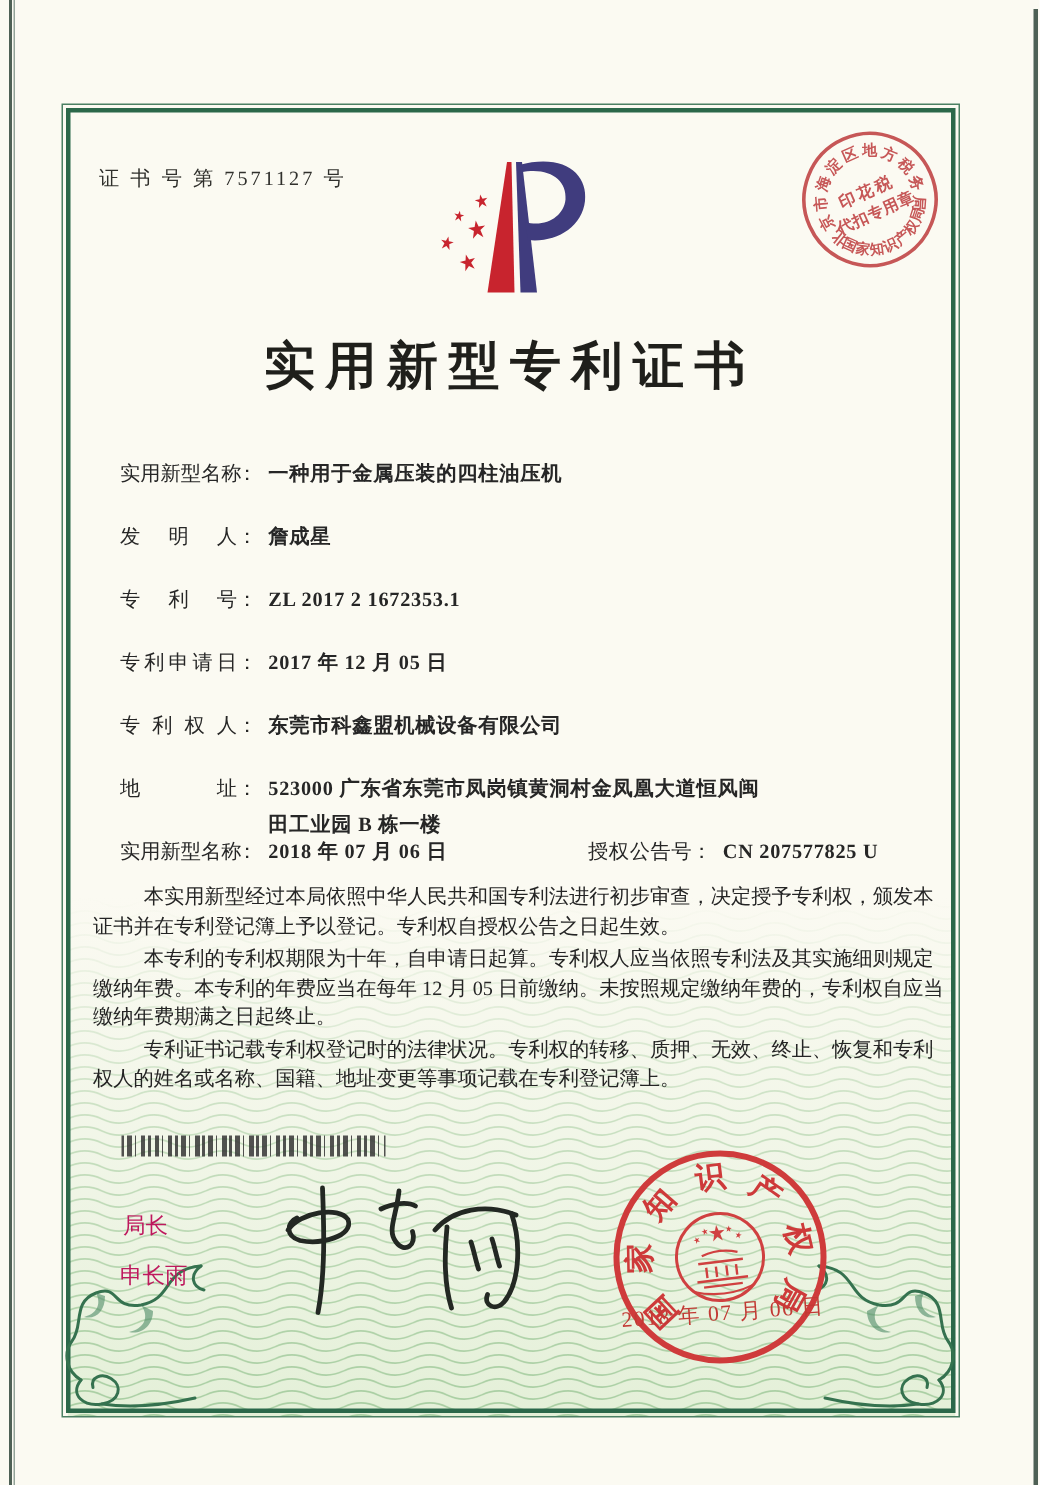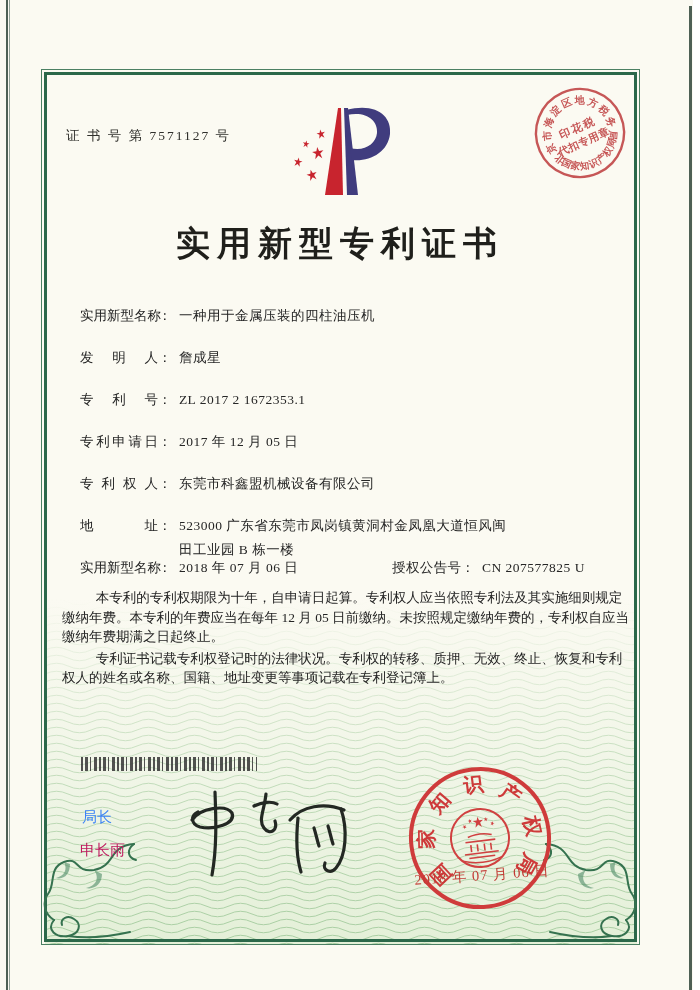--- a/index.html
+++ b/index.html
@@ -5,42 +5,42 @@
   html,body{margin:0;padding:0;background:#ffffff;}
   .page{position:relative;width:700px;height:990px;overflow:hidden;background:#ffffff;
         font-family:"Liberation Serif","DejaVu Serif",serif;color:#262626;}
   .paper{position:absolute;left:0;top:0;width:693px;height:990px;background:#fbfaf2;}
   .edge-left{position:absolute;left:6px;top:0;width:2px;height:990px;background:#4e6055;}
   .edge-left2{position:absolute;left:9px;top:0;width:1px;height:990px;background:#93a399;}
   .edge-right{position:absolute;left:689px;top:6px;width:3px;height:984px;background:#4e6055;}
   .border-outer{position:absolute;left:41px;top:69px;width:597px;height:874px;
                 border:1.5px solid #4b8063;}
   .border-inner{position:absolute;left:2px;top:2px;right:2px;bottom:2px;border:3px solid #2b684a;}
-  .cert-no{position:absolute;left:66px;top:110px;font-size:13.5px;letter-spacing:2px;color:#30302c;margin-top:17px;}
+  .cert-no{position:absolute;left:66px;top:110px;font-size:13.5px;letter-spacing:2px;color:#30302c;}
   .logo{position:absolute;left:288px;top:96px;}
   .title{position:absolute;left:40px;top:221px;width:600px;text-align:center;
          font-size:34px;font-weight:700;letter-spacing:7px;color:#1f1f1b;}
   .tax-stamp{position:absolute;left:531px;top:84px;opacity:.92;}
   .fields{position:absolute;left:80px;top:304px;width:560px;font-size:13.5px;line-height:24px;}
   .frow{position:absolute;left:0;white-space:nowrap;}
   .flabel{display:inline-block;width:78px;text-align:justify;text-align-last:justify;vertical-align:top;}
   .fcolon{display:inline-block;vertical-align:top;}
-  .fvalue{display:inline-block;margin-left:4px;vertical-align:top;letter-spacing:.5px;}
+  .fvalue{display:inline-block;margin-left:4px;vertical-align:top;letter-spacing:.5px;font-weight:bold;}
   .fvalue-wrap{white-space:normal;width:338px;}
   .frow-addr{white-space:normal;}
   .fpair2{position:absolute;left:312px;top:0;white-space:nowrap;}
   .flabel5{display:inline-block;width:69px;text-align:justify;text-align-last:justify;vertical-align:top;}
   .paras{position:absolute;left:62px;top:588px;width:572px;font-size:13.5px;line-height:19.5px;color:#242424;}
   .paras p{margin:0 0 2px 0;text-indent:2.5em;}
   .barcode{position:absolute;left:81px;top:757px;width:176px;height:14px;opacity:.85;
            background:repeating-linear-gradient(90deg,#343434 0 2px,rgba(0,0,0,0) 2px 4px,
            #343434 4px 7px,rgba(0,0,0,0) 7px 9px,#343434 9px 10px,rgba(0,0,0,0) 10px 13px,
            #343434 13px 16px,rgba(0,0,0,0) 16px 18px);}
   .sig-title{position:absolute;left:82px;top:808px;font-size:15px;
-             font-family:"Liberation Sans","DejaVu Sans",sans-serif;color:#3b82f6;}
+             font-family:"Liberation Sans","DejaVu Sans",sans-serif;color:#be185d;}
   .sig-name{position:absolute;left:80px;top:841px;font-size:15px;
             font-family:Liberation Mono, monospace;color:#be185d;}
   .signature{position:absolute;left:178px;top:778px;}
   .seal{position:absolute;left:402px;top:760px;}
   .seal-date{position:absolute;left:398px;top:866px;width:168px;text-align:center;
              font-size:14.5px;letter-spacing:1px;color:#c23a34;transform:rotate(-4deg);}
   .footer{position:absolute;left:45px;top:914px;width:592px;text-align:center;
           font-size:13px;letter-spacing:1px;color:#33332f;}
   .waves{position:absolute;left:45px;top:598px;}
   .flourish-l{position:absolute;left:38px;top:840px;}
@@ -161,20 +161,21 @@
       <span class="flabel">实用新型名称</span><span class="fcolon">：</span>
       <span class="fvalue">2018 年 07 月 06 日</span>
       <span class="fpair2">
         <span class="flabel5">授权公告号</span><span class="fcolon">：</span>
         <span class="fvalue">CN 207577825 U</span>
       </span>
     </div>
   </div>
 
   <div class="paras">
+    <p>本实用新型经过本局依照中华人民共和国专利法进行初步审查，决定授予专利权，颁发本证书并在专利登记簿上予以登记。专利权自授权公告之日起生效。</p>
     <p>本专利的专利权期限为十年，自申请日起算。专利权人应当依照专利法及其实施细则规定缴纳年费。本专利的年费应当在每年 12 月 05 日前缴纳。未按照规定缴纳年费的，专利权自应当缴纳年费期满之日起终止。</p>
     <p>专利证书记载专利权登记时的法律状况。专利权的转移、质押、无效、终止、恢复和专利权人的姓名或名称、国籍、地址变更等事项记载在专利登记簿上。</p>
   </div>
 
   <div class="barcode"></div>
 
   <svg class="flourish-l" width="100" height="102" viewBox="0 0 100 102">
     <g fill="none" stroke="#35724f" stroke-width="2" stroke-linecap="round">
       <path d="M96,4 C70,6 78,26 56,30 C36,33 42,16 26,22 C10,28 18,44 10,54 C4,62 6,74 16,80"></path>
       <path d="M16,80 C8,90 18,98 30,96 C42,94 44,84 36,79 C30,75 22,78 24,85"></path>

